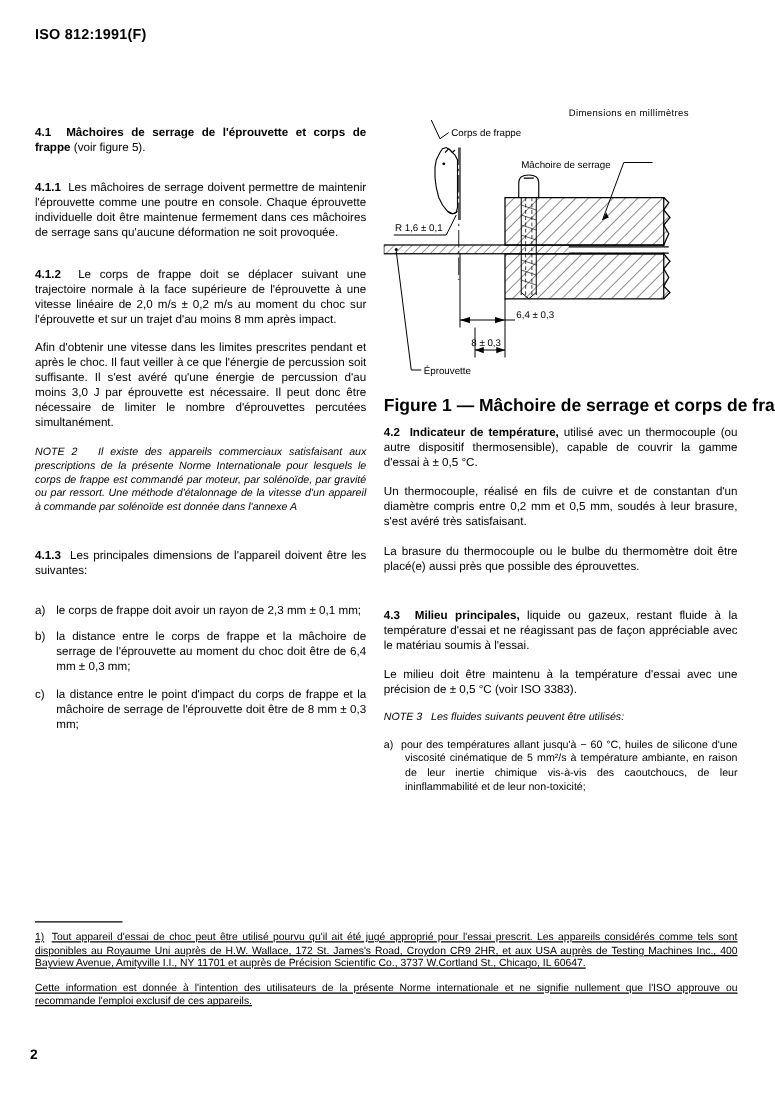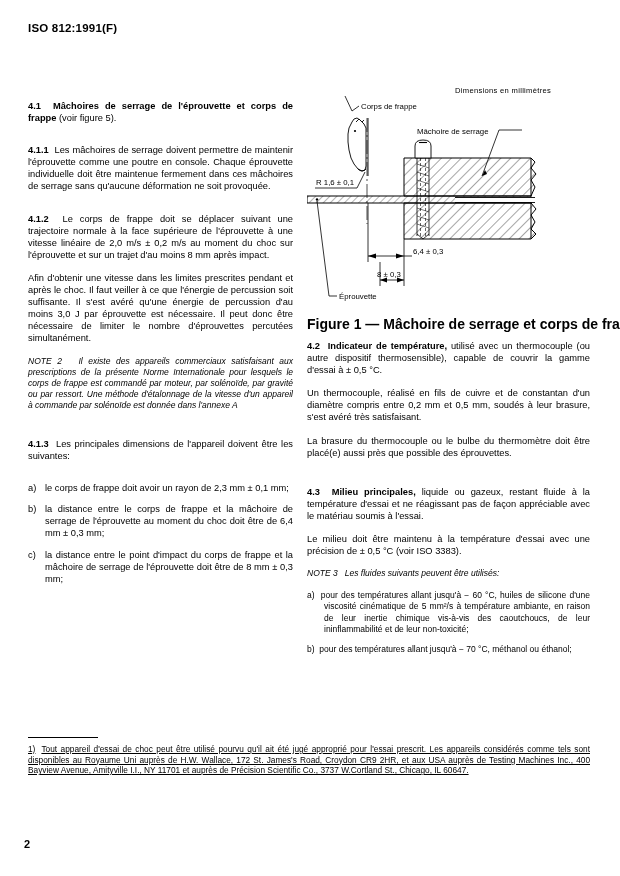--- a/index.html
+++ b/index.html
@@ -304,24 +304,24 @@
     <div class="gap-lg"></div>
 
     <p><span class="sec-num">4.3</span>&nbsp;&nbsp;<span class="sec-title">Milieu principales,</span><span> liquide ou gazeux, restant fluide à la température d'essai et ne réagissant pas de façon appréciable avec le matériau soumis à l'essai.</span></p>
 
     <p>Le milieu doit être maintenu à la température d'essai avec une précision de ± 0,5 °C (voir ISO 3383).</p>
 
     <p class="note"><span class="note-label">NOTE 3</span>&nbsp;&nbsp;&nbsp;<span>Les fluides suivants peuvent être utilisés:</span></p>
 
     <p class="note-list"><span class="mark">a)</span>&nbsp;&nbsp;<span>pour des températures allant jusqu'à − 60 °C, huiles de silicone d'une viscosité cinématique de 5 mm²/s à température ambiante, en raison de leur inertie chimique vis-à-vis des caoutchoucs, de leur ininflammabilité et de leur non-toxicité;</span></p>
 
-    <p class="note-list"><span class="mark">b)</span>&nbsp;&nbsp;<span>pour des températures allant jusqu'à − 70 °C, méthanol ou éthanol;</span></p>
 
   </div>
 
   <div class="footnote-rule"></div>
   <div class="footnote">
     <p><span class="fn-mark">1)</span><span>Tout appareil d'essai de choc peut être utilisé pourvu qu'il ait été jugé approprié pour l'essai prescrit. Les appareils considérés comme tels sont disponibles au Royaume Uni auprès de H.W. Wallace, 172 St. James's Road, Croydon CR9 2HR, et aux USA auprès de Testing Machines Inc., 400 Bayview Avenue, Amityville I.I., NY 11701 et auprès de Précision Scientific Co., 3737 W.Cortland St., Chicago, IL 60647.</span></p>
+    <p>Cette information est donnée à l'intention des utilisateurs de la présente Norme internationale et ne signifie nullement que l'ISO approuve ou recommande l'emploi exclusif de ces appareils.</p>
   </div>
 
   <div class="page-num">2</div>
 
 </div>
 
 </body></html>

